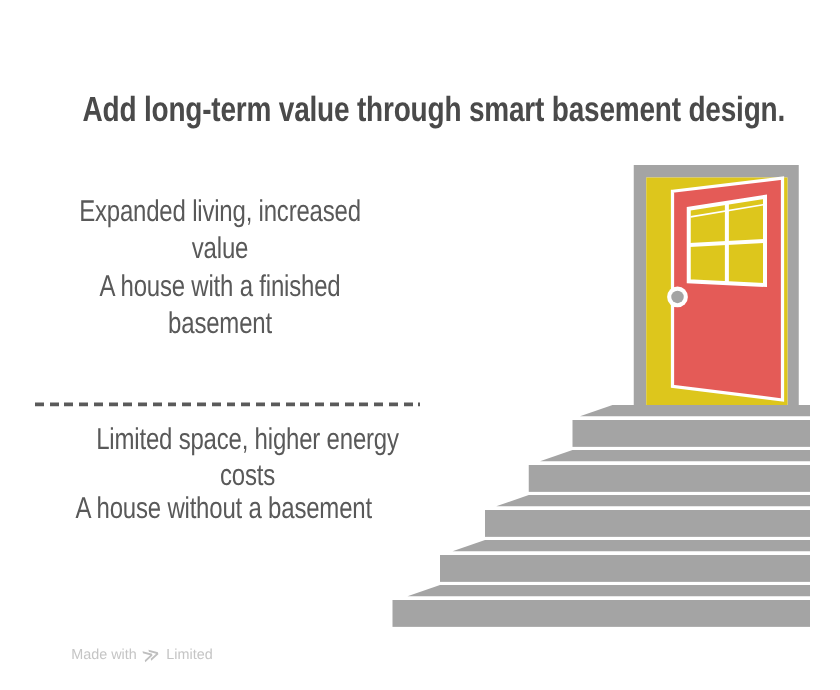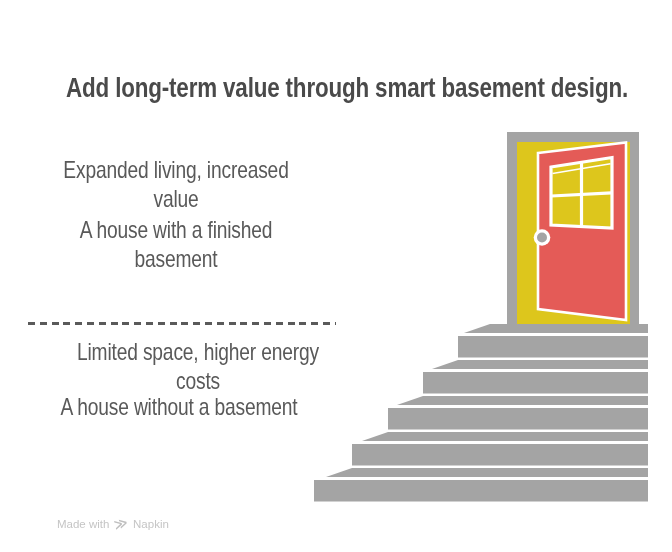--- a/index.html
+++ b/index.html
@@ -99,16 +99,16 @@
       <rect x="352" y="444" width="296" height="21.5" fill="#a4a4a4"></rect>
 
       <polygon points="352,468 648,468 648,477 326,477" fill="#a4a4a4"></polygon>
       <rect x="314" y="480" width="334" height="21.5" fill="#a4a4a4"></rect>
     </g>
   </svg>
 
   <div class="footer">
     <span>Made with</span>
     <span class="napkin-logo">≫</span>
-    <span>Napkin</span>
+    <span>Limited</span>
   </div>
 
 </div>
 
 </body></html>

